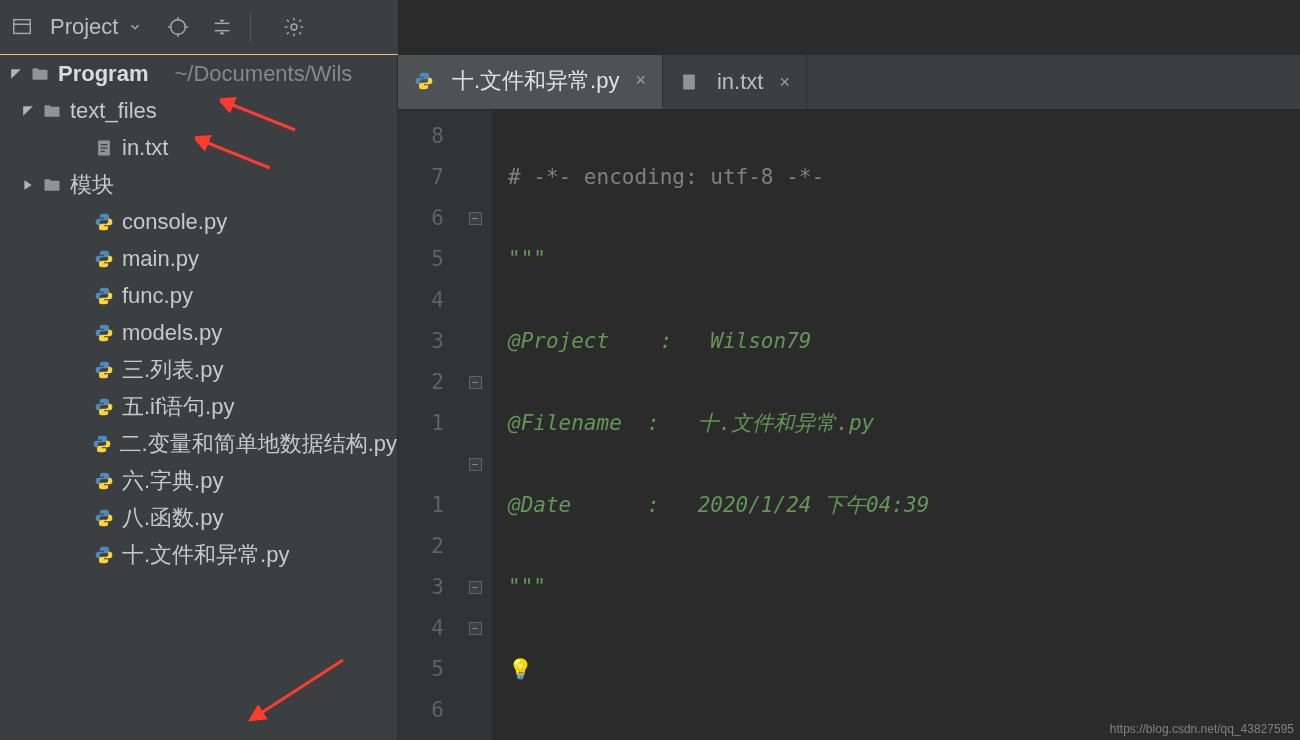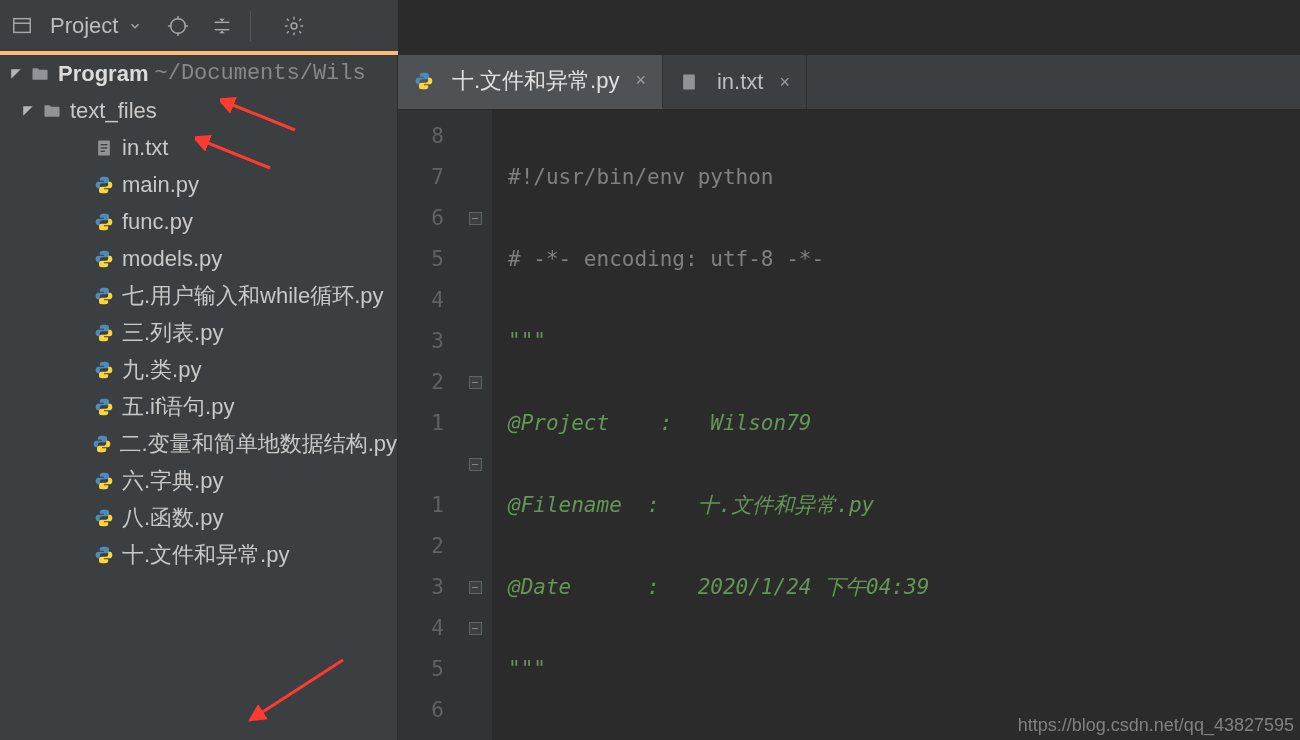--- a/index.html
+++ b/index.html
@@ -6,21 +6,21 @@
 body {
   font-family: "Menlo","Consolas","DejaVu Sans Mono",monospace;
   background:#2b2b2b; color:#bbbbbb; width:1300px; height:740px;
   overflow:hidden; font-size:19px;
 }
 .root { display:flex; flex-direction:column; height:100%; }
 
 
 .toolbar {
   height:55px; background:#3c3f41; display:flex; align-items:center;
-  border-bottom:4px solid #fdba74; font-family:"Segoe UI","Helvetica",sans-serif;
+  border-bottom:1px solid #fdba74; font-family:"Segoe UI","Helvetica",sans-serif;
   color:#bdbdbd; font-size:22px; width:398px;
 }
 .tbox { width:44px; height:34px; display:flex; align-items:center; justify-content:center;}
 .tool-ic { width:22px; height:22px; stroke:#a6a6a6; fill:none; stroke-width:1.6;}
 .proj-label { margin-left:6px; margin-right:10px; }
 .chev { margin-right:14px; }
 
 
 .split { display:flex; flex:1; min-height:0;}
 .sidebar {
@@ -67,21 +67,21 @@
 .code {
   flex:1; padding:6px 0 0 16px; font-size:21px; line-height:41px; white-space:pre;
   position:relative; overflow:hidden;
 }
 .c-comment { color:#808080; }
 .c-doc { color:#629755; font-style:italic;}
 .bulb { color:#f5c554; font-size:20px; display:inline-block;}
 
 
 .arrow { position:absolute; pointer-events:none; z-index:50;}
-.watermark { position:absolute; right:6px; bottom:4px; font-size:18px; color:#c7c7c78c; font-family:"Segoe UI",sans-serif;}
+.watermark { position:absolute; right:6px; bottom:4px; font-size:12px; color:#c7c7c78c; font-family:"Segoe UI",sans-serif;}
 </style>
 </head>
 <body>
 <div class="root">
 
 <div class="toolbar">
   <div class="tbox">
     <svg class="tool-ic" viewBox="0 0 24 24">
           <rect x="3" y="4" width="18" height="15"></rect>
           <line x1="3" y1="9" x2="21" y2="9"></line>
@@ -124,21 +124,21 @@
     <div class="tree-row lvl0">
       <span class="disclosure">
             <svg width="12" height="12" viewBox="0 0 10 10">
               <path class="tri" d="M1 1 L9 1 L1 9 Z"></path>
             </svg>
           </span>
       <svg class="folder-ic" viewBox="0 0 24 24">
             <path d="M3 6a1 1 0 011-1h5l2 2h9a1 1 0 011 1v10a1 1 0 01-1 1H4a1 1 0 01-1-1V6z"></path>
           </svg>
       <span class="bold">Program</span>
-      <span class="muted" style="margin-left:6px;font-family:Liberation Mono, monospace;">~/Documents/Wils</span>
+      <span class="muted" style="margin-left:26px;">~/Documents/Wils</span>
     </div>
 
     <div class="tree-row lvl1">
       <span class="disclosure">
             <svg width="12" height="12" viewBox="0 0 10 10">
               <path class="tri" d="M1 1 L9 1 L1 9 Z"></path>
             </svg>
           </span>
       <svg class="folder-ic" viewBox="0 0 24 24">
             <path d="M3 6a1 1 0 011-1h5l2 2h9a1 1 0 011 1v10a1 1 0 01-1 1H4a1 1 0 01-1-1V6z"></path>
@@ -150,28 +150,47 @@
       <span class="disclosure"></span>
       <svg class="txt-ic" viewBox="0 0 24 24">
             <rect x="5" y="3" width="14" height="18" rx="1"></rect>
             <line x1="8" y1="8" x2="16" y2="8" stroke="#3c3f41" stroke-width="1.6"></line>
             <line x1="8" y1="12" x2="16" y2="12" stroke="#3c3f41" stroke-width="1.6"></line>
             <line x1="8" y1="16" x2="13" y2="16" stroke="#3c3f41" stroke-width="1.6"></line>
           </svg>
       <span>in.txt</span>
     </div>
 
+    <div class="tree-row lvl1">
+      <span class="disclosure">
+            <svg width="12" height="12" viewBox="0 0 10 10">
+              <path class="tri" d="M2 1 L8 5 L2 9 Z"></path>
+            </svg>
+          </span>
+      <svg class="folder-ic" viewBox="0 0 24 24">
+            <path d="M3 6a1 1 0 011-1h5l2 2h9a1 1 0 011 1v10a1 1 0 01-1 1H4a1 1 0 01-1-1V6z"></path>
+          </svg>
+      <span>模块</span>
+    </div>
 
     <div id="file-list">
           <div class="tree-row lvl2">
             <span class="disclosure"></span>
             <svg class="py-ic" viewBox="0 0 24 24">
               <path fill="#4b8bbe" d="M11 2c-3 0-4 1-4 3v2h5v1H5c-2 0-3 2-3 4s1 4 3 4h2v-3c0-2 1-3 3-3h5c2 0 3-1 3-3V5c0-2-1-3-4-3h-3z"></path>
               <path fill="#ffd43b" d="M13 22c3 0 4-1 4-3v-2h-5v-1h7c2 0 3-2 3-4s-1-4-3-4h-2v3c0 2-1 3-3 3H9c-2 0-3 1-3 3v2c0 2 1 3 4 3h3z"></path>
             </svg>
+            <span>console.py</span>
+          </div>
+          <div class="tree-row lvl2">
+            <span class="disclosure"></span>
+            <svg class="py-ic" viewBox="0 0 24 24">
+              <path fill="#4b8bbe" d="M11 2c-3 0-4 1-4 3v2h5v1H5c-2 0-3 2-3 4s1 4 3 4h2v-3c0-2 1-3 3-3h5c2 0 3-1 3-3V5c0-2-1-3-4-3h-3z"></path>
+              <path fill="#ffd43b" d="M13 22c3 0 4-1 4-3v-2h-5v-1h7c2 0 3-2 3-4s-1-4-3-4h-2v3c0 2-1 3-3 3H9c-2 0-3 1-3 3v2c0 2 1 3 4 3h3z"></path>
+            </svg>
             <span>main.py</span>
           </div>
           <div class="tree-row lvl2">
             <span class="disclosure"></span>
             <svg class="py-ic" viewBox="0 0 24 24">
               <path fill="#4b8bbe" d="M11 2c-3 0-4 1-4 3v2h5v1H5c-2 0-3 2-3 4s1 4 3 4h2v-3c0-2 1-3 3-3h5c2 0 3-1 3-3V5c0-2-1-3-4-3h-3z"></path>
               <path fill="#ffd43b" d="M13 22c3 0 4-1 4-3v-2h-5v-1h7c2 0 3-2 3-4s-1-4-3-4h-2v3c0 2-1 3-3 3H9c-2 0-3 1-3 3v2c0 2 1 3 4 3h3z"></path>
             </svg>
             <span>func.py</span>
           </div>
@@ -182,37 +201,21 @@
               <path fill="#ffd43b" d="M13 22c3 0 4-1 4-3v-2h-5v-1h7c2 0 3-2 3-4s-1-4-3-4h-2v3c0 2-1 3-3 3H9c-2 0-3 1-3 3v2c0 2 1 3 4 3h3z"></path>
             </svg>
             <span>models.py</span>
           </div>
           <div class="tree-row lvl2">
             <span class="disclosure"></span>
             <svg class="py-ic" viewBox="0 0 24 24">
               <path fill="#4b8bbe" d="M11 2c-3 0-4 1-4 3v2h5v1H5c-2 0-3 2-3 4s1 4 3 4h2v-3c0-2 1-3 3-3h5c2 0 3-1 3-3V5c0-2-1-3-4-3h-3z"></path>
               <path fill="#ffd43b" d="M13 22c3 0 4-1 4-3v-2h-5v-1h7c2 0 3-2 3-4s-1-4-3-4h-2v3c0 2-1 3-3 3H9c-2 0-3 1-3 3v2c0 2 1 3 4 3h3z"></path>
             </svg>
-            <span>七.用户输入和while循环.py</span>
-          </div>
-          <div class="tree-row lvl2">
-            <span class="disclosure"></span>
-            <svg class="py-ic" viewBox="0 0 24 24">
-              <path fill="#4b8bbe" d="M11 2c-3 0-4 1-4 3v2h5v1H5c-2 0-3 2-3 4s1 4 3 4h2v-3c0-2 1-3 3-3h5c2 0 3-1 3-3V5c0-2-1-3-4-3h-3z"></path>
-              <path fill="#ffd43b" d="M13 22c3 0 4-1 4-3v-2h-5v-1h7c2 0 3-2 3-4s-1-4-3-4h-2v3c0 2-1 3-3 3H9c-2 0-3 1-3 3v2c0 2 1 3 4 3h3z"></path>
-            </svg>
             <span>三.列表.py</span>
-          </div>
-          <div class="tree-row lvl2">
-            <span class="disclosure"></span>
-            <svg class="py-ic" viewBox="0 0 24 24">
-              <path fill="#4b8bbe" d="M11 2c-3 0-4 1-4 3v2h5v1H5c-2 0-3 2-3 4s1 4 3 4h2v-3c0-2 1-3 3-3h5c2 0 3-1 3-3V5c0-2-1-3-4-3h-3z"></path>
-              <path fill="#ffd43b" d="M13 22c3 0 4-1 4-3v-2h-5v-1h7c2 0 3-2 3-4s-1-4-3-4h-2v3c0 2-1 3-3 3H9c-2 0-3 1-3 3v2c0 2 1 3 4 3h3z"></path>
-            </svg>
-            <span>九.类.py</span>
           </div>
           <div class="tree-row lvl2">
             <span class="disclosure"></span>
             <svg class="py-ic" viewBox="0 0 24 24">
               <path fill="#4b8bbe" d="M11 2c-3 0-4 1-4 3v2h5v1H5c-2 0-3 2-3 4s1 4 3 4h2v-3c0-2 1-3 3-3h5c2 0 3-1 3-3V5c0-2-1-3-4-3h-3z"></path>
               <path fill="#ffd43b" d="M13 22c3 0 4-1 4-3v-2h-5v-1h7c2 0 3-2 3-4s-1-4-3-4h-2v3c0 2-1 3-3 3H9c-2 0-3 1-3 3v2c0 2 1 3 4 3h3z"></path>
             </svg>
             <span>五.if语句.py</span>
           </div>
           <div class="tree-row lvl2">
@@ -325,21 +328,20 @@
               <span class="fold-mark">−</span>
             </div>
         <div>
               <span class="fold-mark">−</span>
             </div>
         <div></div>
             <div></div>
             <div></div>
       </div>
       <div class="code">
-<div><span class="c-comment">#!/usr/bin/env python</span></div>
 <div><span class="c-comment"># -*- encoding: utf-8 -*-</span></div>
 <div><span class="c-doc">"""</span></div>
 <div><span class="c-doc">@Project    :   Wilson79</span></div>
 <div><span class="c-doc">@Filename  :   十.文件和异常.py</span></div>
 <div><span class="c-doc">@Date      :   2020/1/24 下午04:39</span></div>
 <div><span class="c-doc">"""</span></div>
 <div><span class="bulb">💡</span></div>
 
 
 

